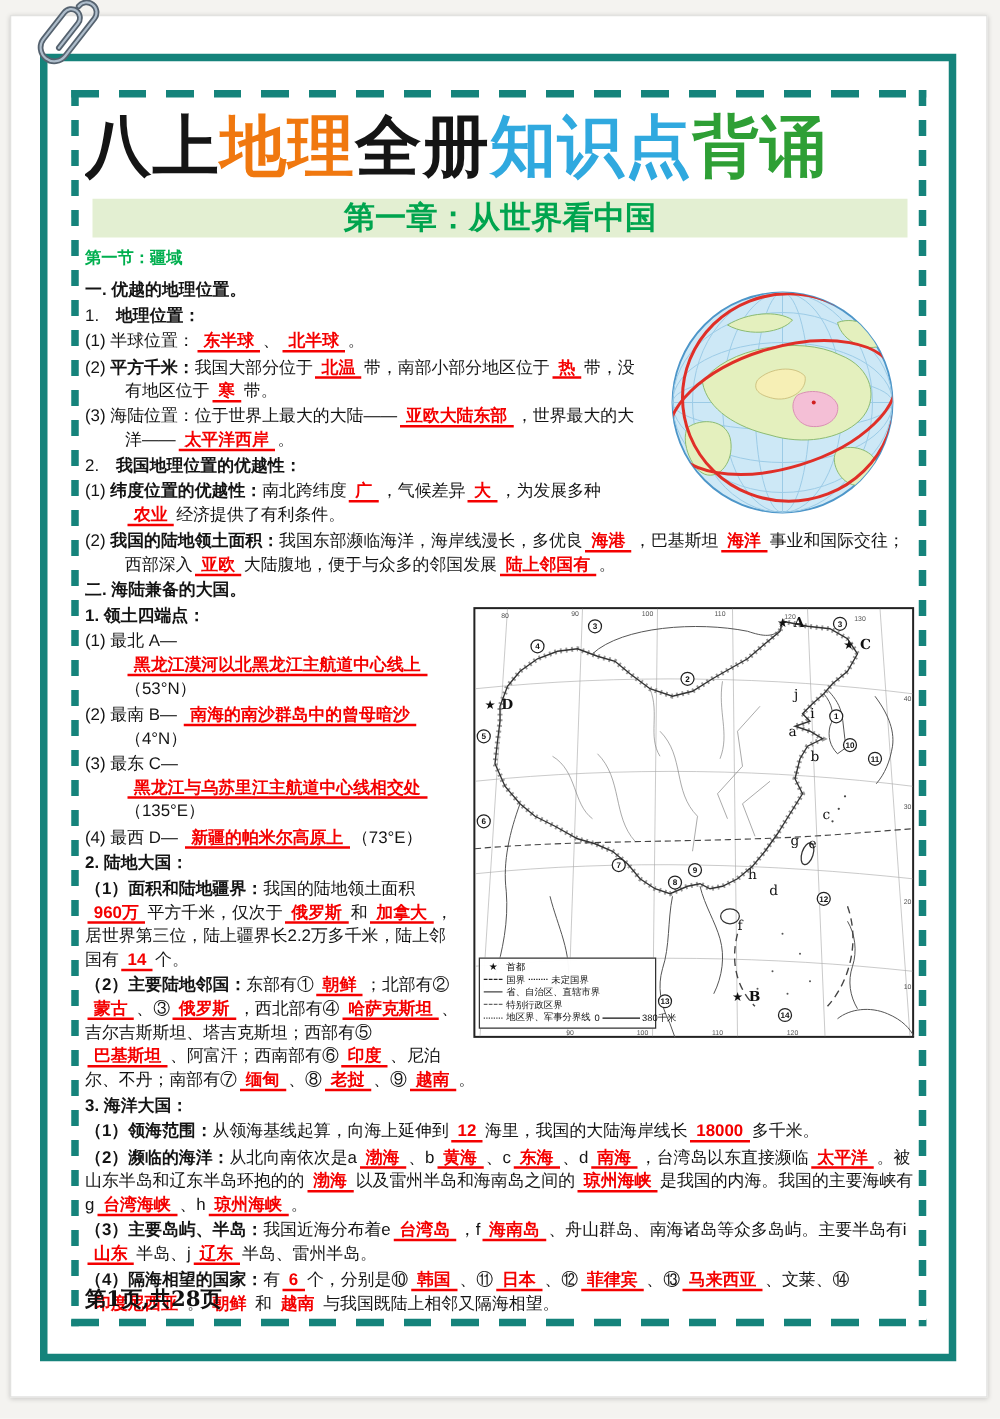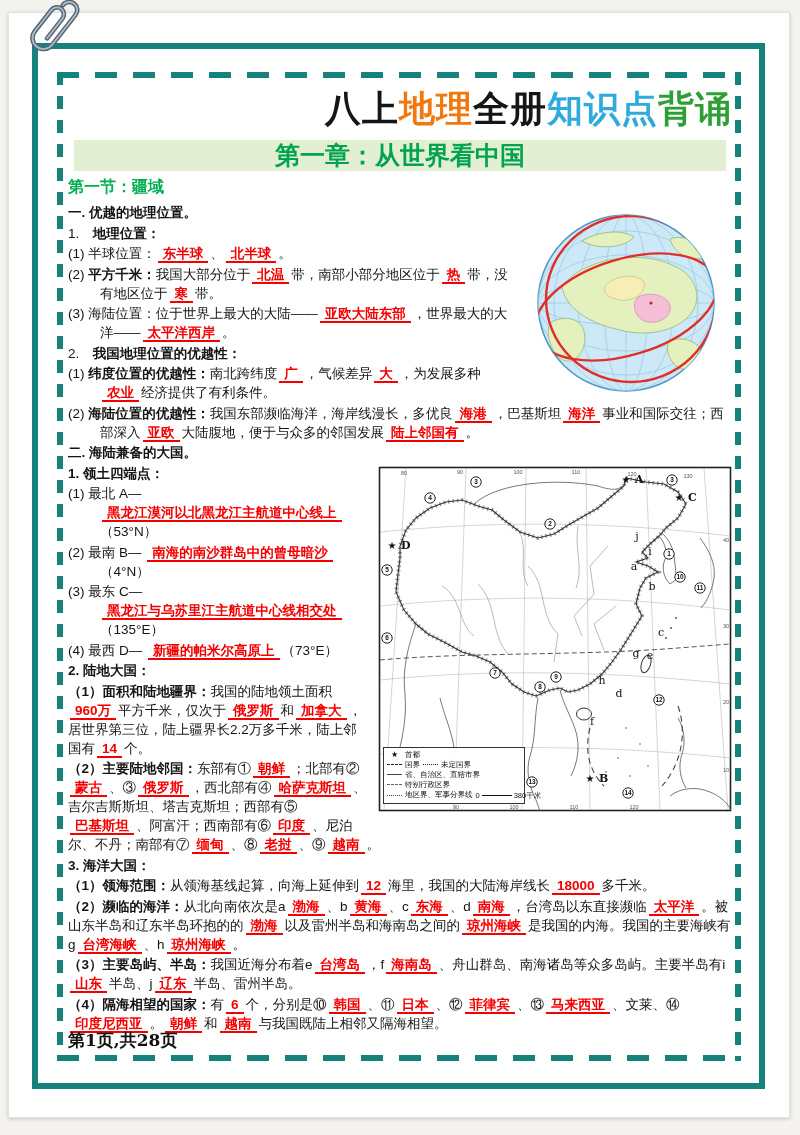--- a/index.html
+++ b/index.html
@@ -18,25 +18,25 @@
         background:repeating-linear-gradient(90deg,var(--teal) 0 22px,transparent 22px 38px);}
   .dash-top{top:72px;} .dash-bottom{top:1055px;}
   .dash-left,.dash-right{top:72px;height:989px;width:6px;
         background:repeating-linear-gradient(180deg,var(--teal) 0 13px,transparent 13px 24px);}
   .dash-left{left:57px;} .dash-right{left:735px;}
 
   .paperclip{position:absolute;left:20px;top:-8px;width:64px;height:92px;}
 
   .content{position:absolute;left:68px;top:84px;width:664px;height:966px;overflow:hidden;
         font-size:13.5px;line-height:19px;color:#141414;}
-  .title-row{text-align:right;font-family:"DejaVu Serif","Liberation Serif",serif;
-        font-size:36px;font-weight:700;letter-spacing:1px;line-height:1.12;margin:4px 0 0 0;}
+  .title-row{text-align:left;font-family:"DejaVu Serif","Liberation Serif",serif;
+        font-size:53px;font-weight:700;letter-spacing:1px;line-height:1.12;margin:4px 0 0 0;}
   .banner{margin:12px 6px 6px 6px;background:var(--banner-bg);color:var(--banner-text);
         font-size:25px;font-weight:700;text-align:center;padding:6px 0;}
-  .section-h{color:var(--section-green);font-size:16px;font-weight:700;margin:6px 0 7px 0;}
+  .section-h{color:var(--section-green);font-size:13px;font-weight:700;margin:6px 0 7px 0;}
 
   .para{margin:1.5px 0;}
   .hang{padding-left:32px;text-indent:-32px;}
   .sb{font-weight:700;}
   .sn{font-weight:400;}
   .sa{color:var(--red);font-weight:700;border-bottom:2px solid var(--red);
       padding:0 5px;margin:0 2px;white-space:nowrap;}
 
   .globe-fig{float:right;width:210px;height:184px;margin:8px 0 2px 8px;}
   .map-fig{float:right;width:354px;height:346px;margin:2px 0 6px 8px;position:relative;background:#fff;}
@@ -123,21 +123,21 @@
       </g>
     </svg>
     <div id="part1-paragraphs">
         <div class="para"><span class="sb">一. 优越的地理位置。</span></div>
         <div class="para"><span class="sn">1.　</span><span class="sb">地理位置：</span></div>
         <div class="para hang"><span class="sn">(1) 半球位置：</span><span class="sa">东半球</span><span class="sn">、</span><span class="sa">北半球</span><span class="sn">。</span></div>
         <div class="para hang"><span class="sn">(2) </span><span class="sb">平方千米：</span><span class="sn">我国大部分位于</span><span class="sa">北温</span><span class="sn">带，南部小部分地区位于</span><span class="sa">热</span><span class="sn">带，没有地区位于</span><span class="sa">寒</span><span class="sn">带。</span></div>
         <div class="para hang"><span class="sn">(3) 海陆位置：位于世界上最大的大陆——</span><span class="sa">亚欧大陆东部</span><span class="sn">，世界最大的大洋——</span><span class="sa">太平洋西岸</span><span class="sn">。</span></div>
         <div class="para"><span class="sn">2.　</span><span class="sb">我国地理位置的优越性：</span></div>
         <div class="para hang"><span class="sn">(1) </span><span class="sb">纬度位置的优越性：</span><span class="sn">南北跨纬度</span><span class="sa">广</span><span class="sn">，气候差异</span><span class="sa">大</span><span class="sn">，为发展多种</span><span class="sa">农业</span><span class="sn">经济提供了有利条件。</span></div>
-        <div class="para hang"><span class="sn">(2) </span><span class="sb">海陆位置的优越性：</span><span class="sn">我国东部濒临海洋，海岸线漫长，多优良</span><span class="sa">海港</span><span class="sn">，巴基斯坦</span><span class="sa">海洋</span><span class="sn">事业和国际交往；西部深入</span><span class="sa">亚欧</span><span class="sn">大陆腹地，便于与众多的邻国发展</span><span class="sa">陆上邻国有</span><span class="sn">。</span></div>
+        <div class="para hang"><span class="sn">(2) </span><span class="sb">我国的陆地领土面积：</span><span class="sn">我国东部濒临海洋，海岸线漫长，多优良</span><span class="sa">海港</span><span class="sn">，巴基斯坦</span><span class="sa">海洋</span><span class="sn">事业和国际交往；西部深入</span><span class="sa">亚欧</span><span class="sn">大陆腹地，便于与众多的邻国发展</span><span class="sa">陆上邻国有</span><span class="sn">。</span></div>
         <div class="para"><span class="sb">二. 海陆兼备的大国。</span></div>
       </div>
   </div>
 
   <div id="part2">
     <div class="map-fig">
       <svg viewBox="0 0 354 346" width="100%" height="100%" aria-hidden="true">
         <rect x="1.5" y="1.5" width="351" height="343" fill="#fff" stroke="#222" stroke-width="1.6"></rect>
         <g stroke="#aaa" stroke-width="0.5" fill="none">
           <path d="M28,2 L6,344"></path>

